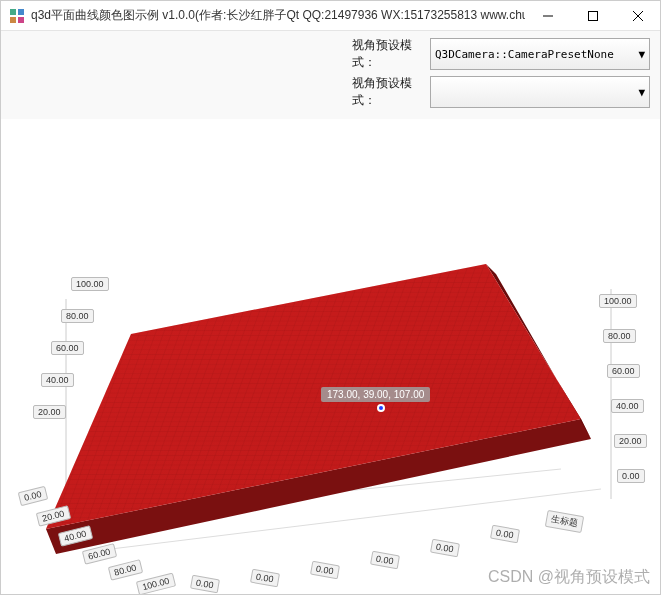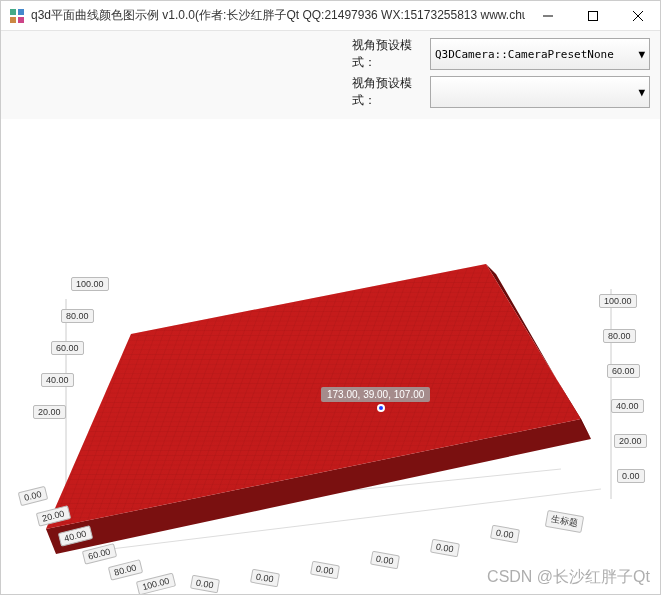--- a/index.html
+++ b/index.html
@@ -226,13 +226,13 @@
   <div class="axis-label" style="left:370px; top:434px; transform:rotate(10deg);">0.00</div>
   <div class="axis-label" style="left:430px; top:422px; transform:rotate(10deg);">0.00</div>
   <div class="axis-label" style="left:490px; top:408px; transform:rotate(10deg);">0.00</div>
   <div class="axis-label" style="left:545px; top:394px; transform:rotate(10deg);">生标题</div>
 
   <div class="tooltip-3d">173.00, 39.00, 107.00</div>
   <div class="sel-dot"></div>
 
 </div>
 
-<div class="watermark">CSDN @长沙红胖子Qt</div>
+<div class="watermark">CSDN @视角预设模式</div>
 
 </body></html>

